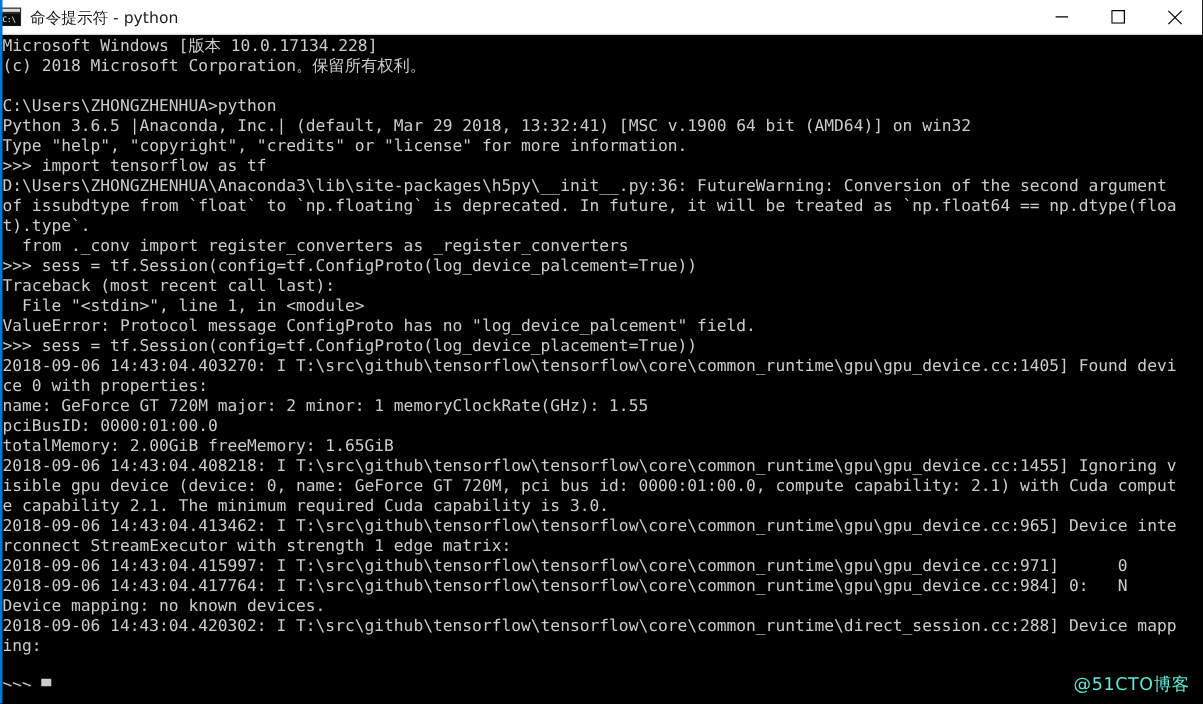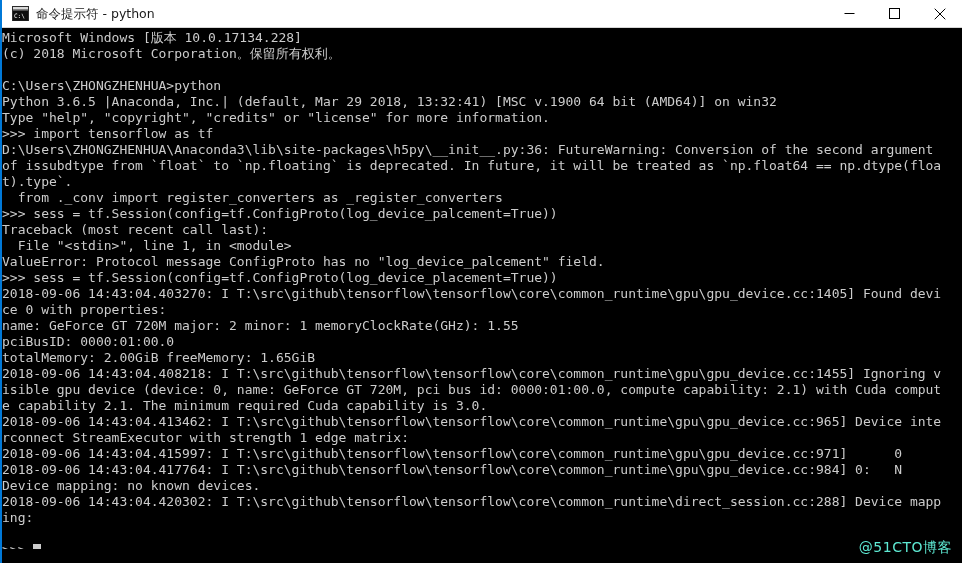--- a/index.html
+++ b/index.html
@@ -27,21 +27,21 @@
     height: 28px;
     background: #ffffff;
     border-bottom: 1px solid #d6d6d6;
     box-sizing: border-box;
     display: flex;
     align-items: center;
   }
   .title-left {
     display: flex;
     align-items: center;
-    padding-left: 12px;
+    padding-left: 0;
     flex: 1 1 auto;
     min-width: 0;
   }
   .console-icon {
     width: 17px;
     height: 15px;
     flex: 0 0 auto;
     margin-right: 7px;
     position: relative;
   }

